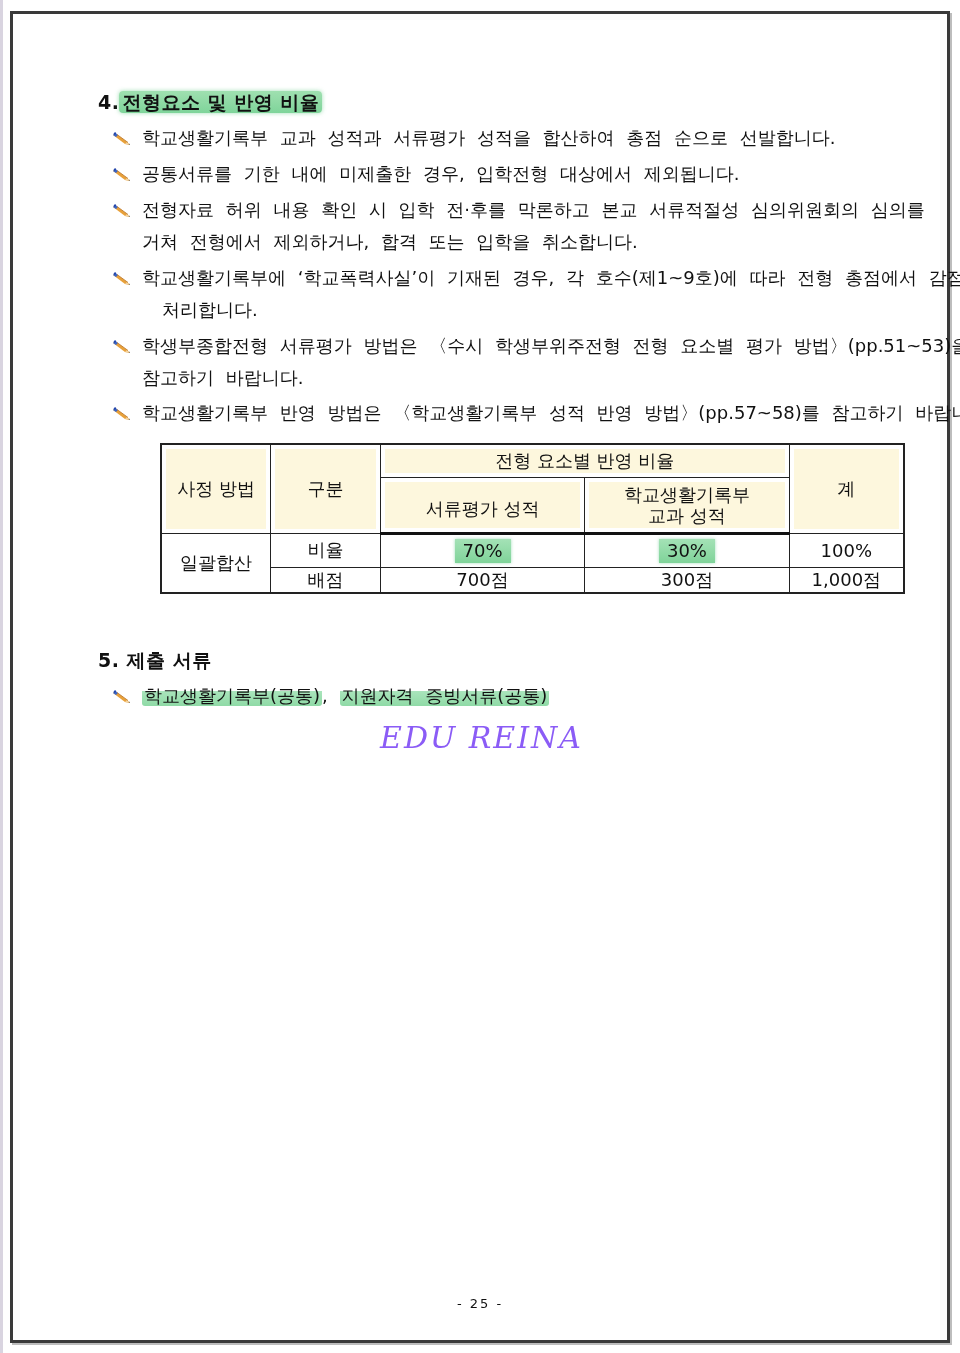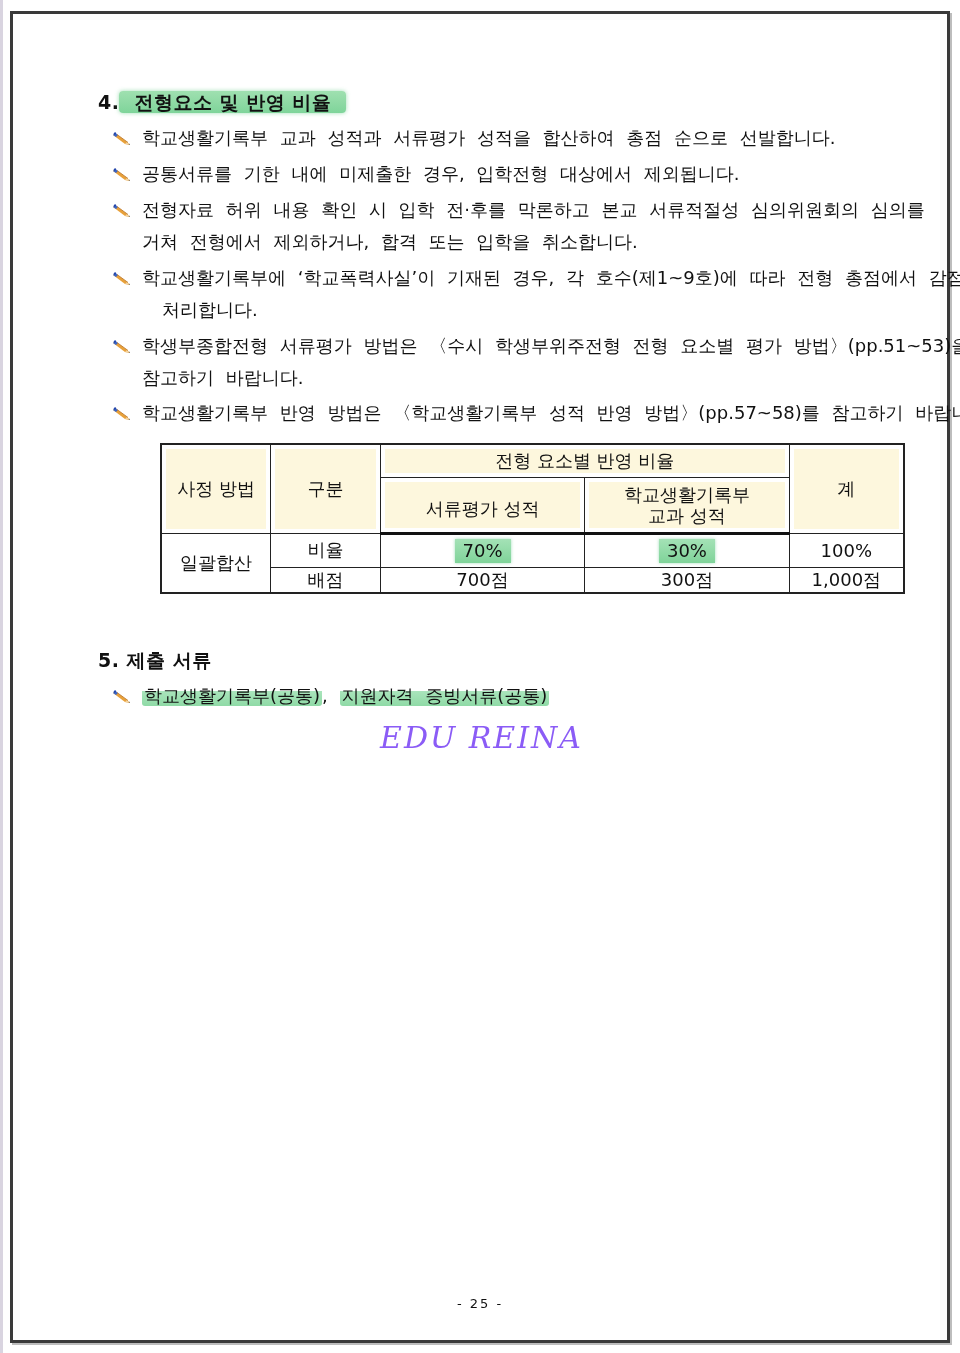--- a/index.html
+++ b/index.html
@@ -34,21 +34,21 @@
   .section-title {
     position: absolute;
     font-size: 19px;
     font-weight: bold;
     letter-spacing: 0.5px;
     white-space: nowrap;
   }
   .hl {
     background: linear-gradient(#9fe0b0, #7fd49a);
     border-radius: 4px;
-    padding: 0 15px;
+    padding: 0 3px;
     box-shadow: 0 0 4px rgba(120, 210, 150, 0.7);
   }
   .bullet {
     position: absolute;
     left: 113px;
     font-size: 18px;
     line-height: 32px;
     white-space: nowrap;
   }
   .bullet .pencil {

